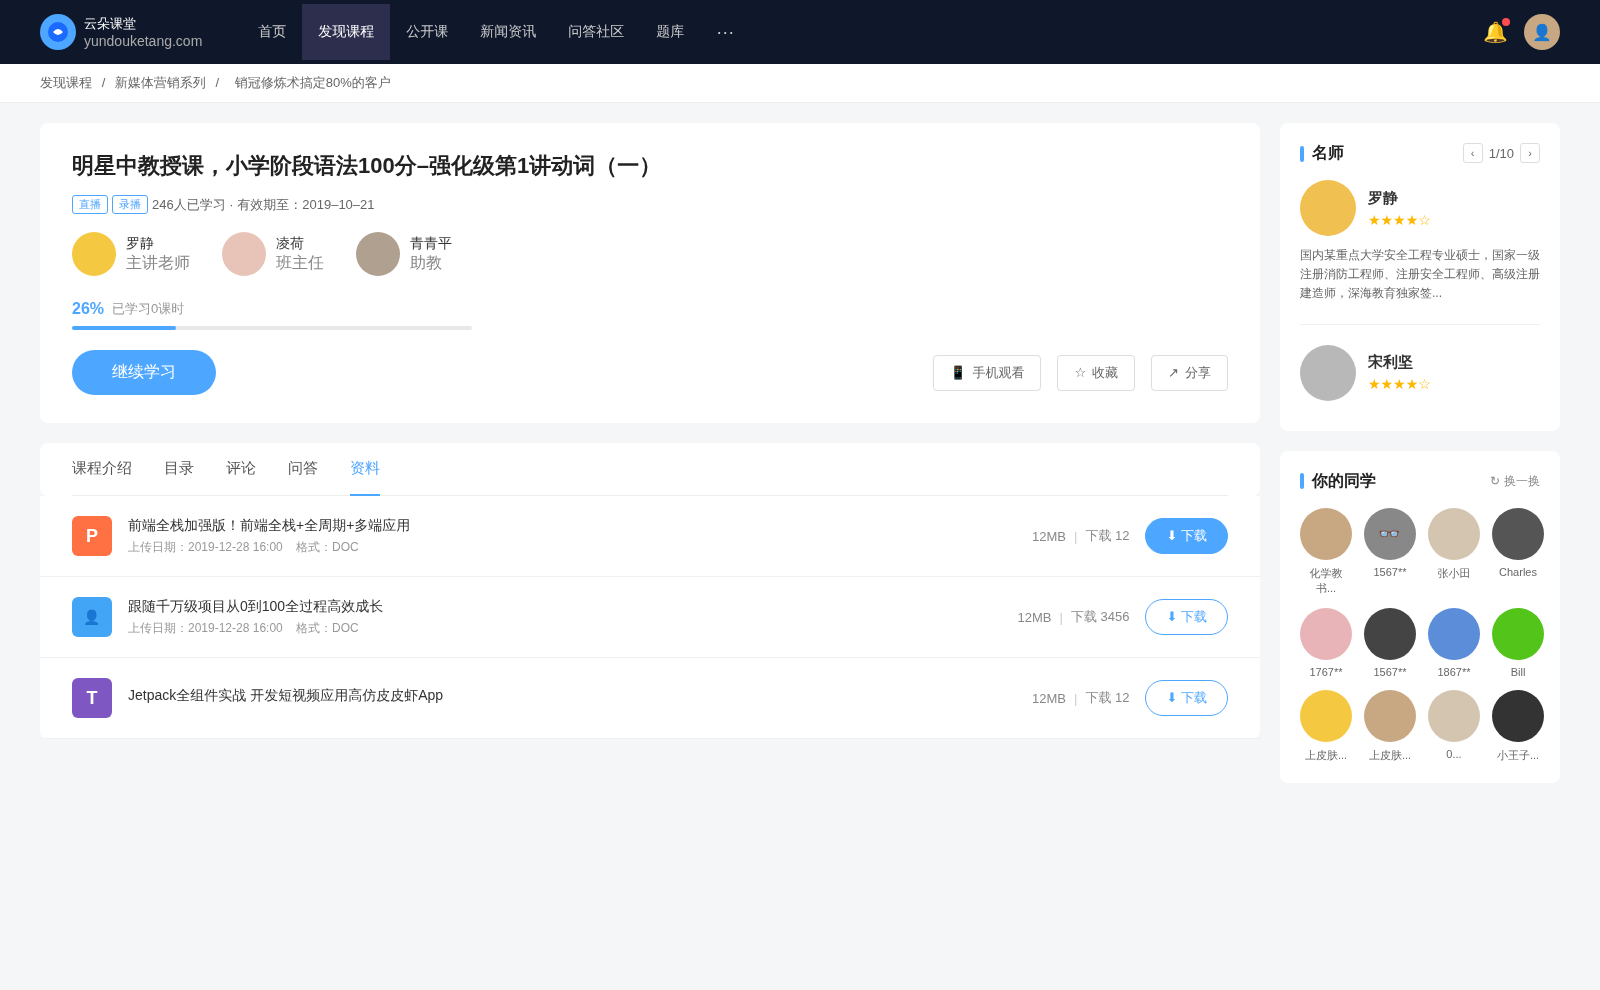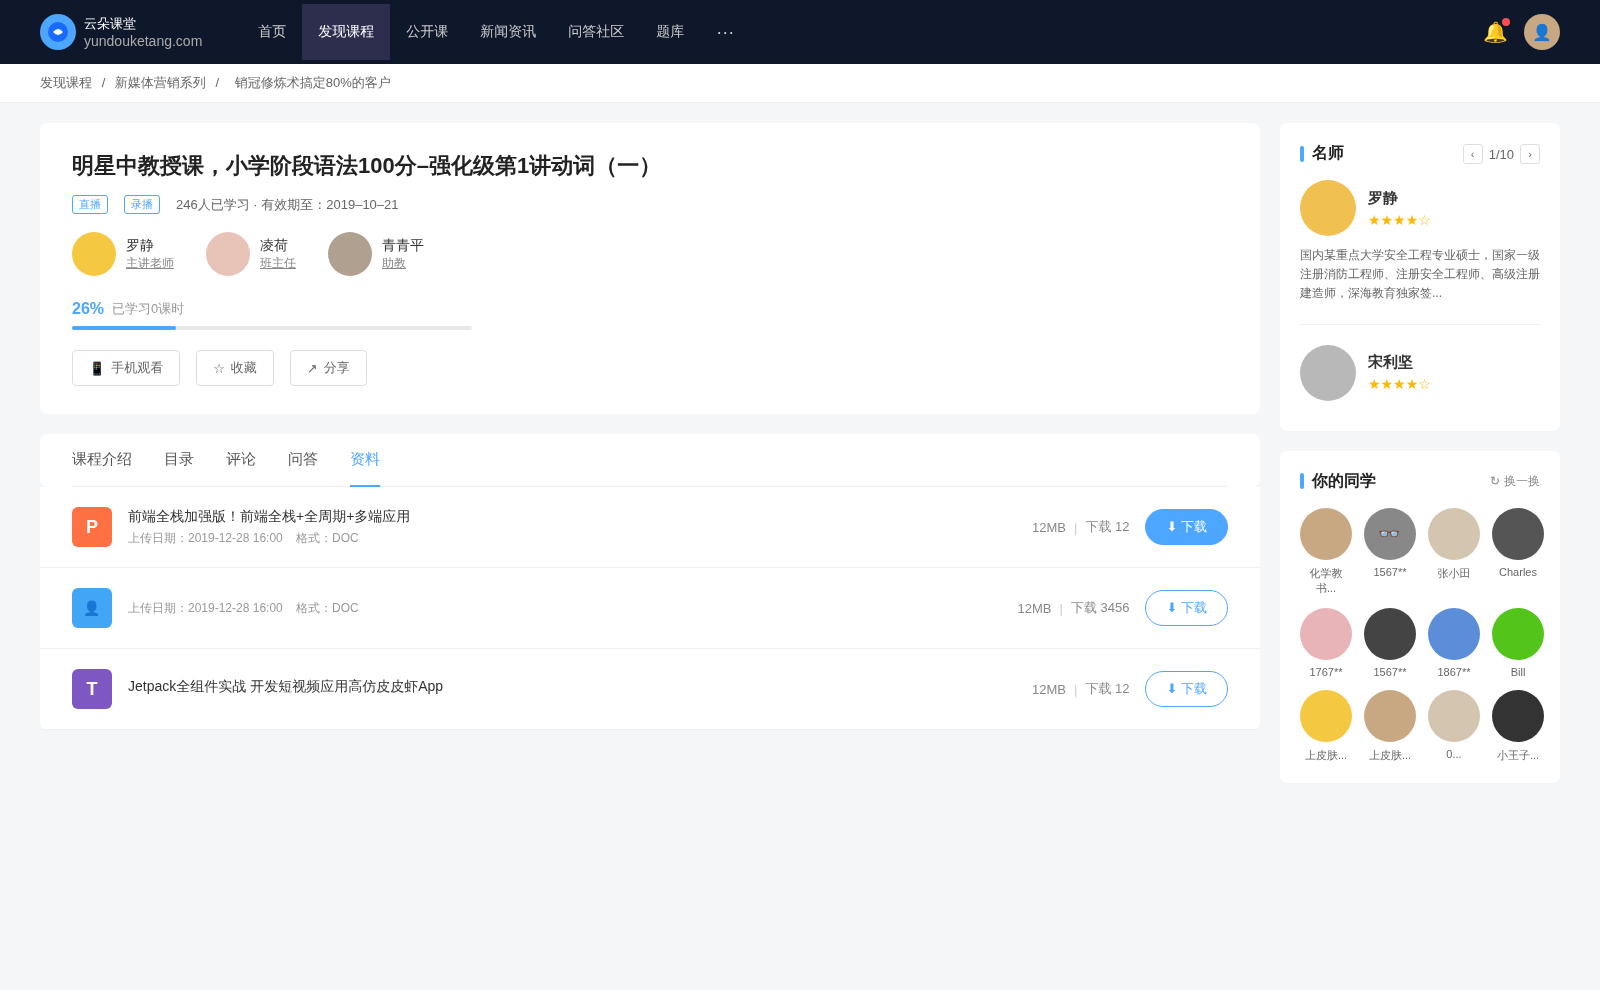--- a/index.html
+++ b/index.html
@@ -25,30 +25,30 @@
     .breadcrumb span { margin: 0 6px; }
 
     
     .main { display: flex; gap: 20px; padding: 20px 40px; max-width: 1600px; }
     .content { flex: 1; }
     .sidebar { width: 280px; flex-shrink: 0; }
 
     
     .course-card { background: white; border-radius: 8px; padding: 28px 32px; margin-bottom: 20px; }
     .course-title { font-size: 22px; font-weight: bold; color: #222; margin-bottom: 14px; }
-    .course-meta { display: flex; align-items: center; gap: 16px; margin-bottom: 18px; }
+    .course-meta { display: flex; align-items: center; gap: 4px; margin-bottom: 18px; }
     .tag { border: 1px solid #4da6ff; color: #4da6ff; font-size: 11px; padding: 1px 6px; border-radius: 3px; }
     .tag.live { background: transparent; }
     .tag.record { background: transparent; }
     .meta-text { color: #666; font-size: 13px; }
     .teachers { display: flex; gap: 32px; margin-bottom: 24px; }
     .teacher { display: flex; align-items: center; gap: 10px; }
     .teacher-avatar { width: 44px; height: 44px; border-radius: 50%; background: #e8d5c4; overflow: hidden; display: flex; align-items: center; justify-content: center; font-size: 10px; color: #888; }
     .teacher-info .name { font-size: 14px; color: #333; font-weight: 500; }
-    .teacher-info .role { font-size: 12px; color: #888; text-decoration: underline; }
+    .teacher-info .role { font-size: 16px; color: #888; }
     .progress-section { margin-bottom: 20px; }
     .progress-label { display: flex; align-items: center; gap: 8px; margin-bottom: 8px; }
     .progress-pct { color: #4da6ff; font-size: 16px; font-weight: bold; }
     .progress-desc { color: #999; font-size: 13px; }
     .progress-bar { height: 4px; background: #e8e8e8; border-radius: 2px; width: 400px; }
     .progress-fill { height: 4px; background: #4da6ff; border-radius: 2px; }
     .action-row { display: flex; align-items: center; gap: 0; }
     .btn-continue { background: #4da6ff; color: white; border: none; border-radius: 24px; padding: 12px 40px; font-size: 16px; cursor: pointer; margin-right: auto; }
     .action-btns { display: flex; gap: 16px; }
     .action-btn { display: flex; align-items: center; gap: 6px; color: #666; font-size: 13px; cursor: pointer; border: 1px solid #ddd; border-radius: 4px; padding: 8px 16px; background: white; }
@@ -69,21 +69,21 @@
     .material-info { flex: 1; }
     .material-name { font-size: 14px; color: #333; margin-bottom: 4px; font-weight: 500; }
     .material-meta { font-size: 12px; color: #999; }
     .material-stats { display: flex; align-items: center; gap: 8px; color: #888; font-size: 13px; min-width: 180px; justify-content: flex-end; }
     .separator { color: #ccc; }
     .btn-download { background: white; color: #4da6ff; border: 1px solid #4da6ff; border-radius: 20px; padding: 8px 20px; cursor: pointer; font-size: 13px; display: flex; align-items: center; gap: 6px; }
     .btn-download.filled { background: #4da6ff; color: white; }
 
     
     .sidebar-card { background: white; border-radius: 8px; padding: 20px; margin-bottom: 20px; }
-    .sidebar-header { display: flex; align-items: flex-end; justify-content: space-between; margin-bottom: 16px; }
+    .sidebar-header { display: flex; align-items: flex-start; justify-content: space-between; margin-bottom: 16px; }
     .sidebar-title-text { font-size: 16px; font-weight: bold; color: #222; display: flex; align-items: center; gap: 8px; }
     .sidebar-title-text::before { content: ''; display: inline-block; width: 4px; height: 16px; background: #4da6ff; border-radius: 2px; }
     .pagination { display: flex; align-items: center; gap: 6px; font-size: 13px; color: #666; }
     .page-btn { width: 20px; height: 20px; border: 1px solid #ddd; border-radius: 3px; display: flex; align-items: center; justify-content: center; cursor: pointer; font-size: 11px; }
 
     
     .teacher-profile { margin-bottom: 20px; padding-bottom: 20px; border-bottom: 1px solid #f0f0f0; }
     .teacher-profile:last-child { border-bottom: none; margin-bottom: 0; padding-bottom: 0; }
     .teacher-profile-top { display: flex; align-items: center; gap: 12px; margin-bottom: 10px; }
     .teacher-profile-avatar { width: 56px; height: 56px; border-radius: 50%; background: #e8d5c4; flex-shrink: 0; }
@@ -186,20 +186,21 @@
         <div class="progress-label">
           <span class="progress-pct">26%</span>
           <span class="progress-desc">已学习0课时</span>
         </div>
         <div class="progress-bar">
           <div class="progress-fill" style="width:26%"></div>
         </div>
       </div>
 
       <div class="action-row">
+        <button class="btn-continue">继续学习</button>
         <div class="action-btns">
           <button class="action-btn">
             <span>📱</span>
             <span>手机观看</span>
           </button>
           <button class="action-btn">
             <span>☆</span>
             <span>收藏</span>
           </button>
           <button class="action-btn">
@@ -235,20 +236,21 @@
           <span>12MB</span>
           <span class="separator">|</span>
           <span>下载 12</span>
         </div>
         <button class="btn-download filled">⬇ 下载</button>
       </div>
 
       <div class="material-item">
         <div class="material-icon blue" style="font-size:14px;">👤</div>
         <div class="material-info">
+          <div class="material-name">跟随千万级项目从0到100全过程高效成长</div>
           <div class="material-meta">
             <span>上传日期：2019-12-28  16:00</span>
             &nbsp;&nbsp;
             <span>格式：DOC</span>
           </div>
         </div>
         <div class="material-stats">
           <span>12MB</span>
           <span class="separator">|</span>
           <span>下载 3456</span>

